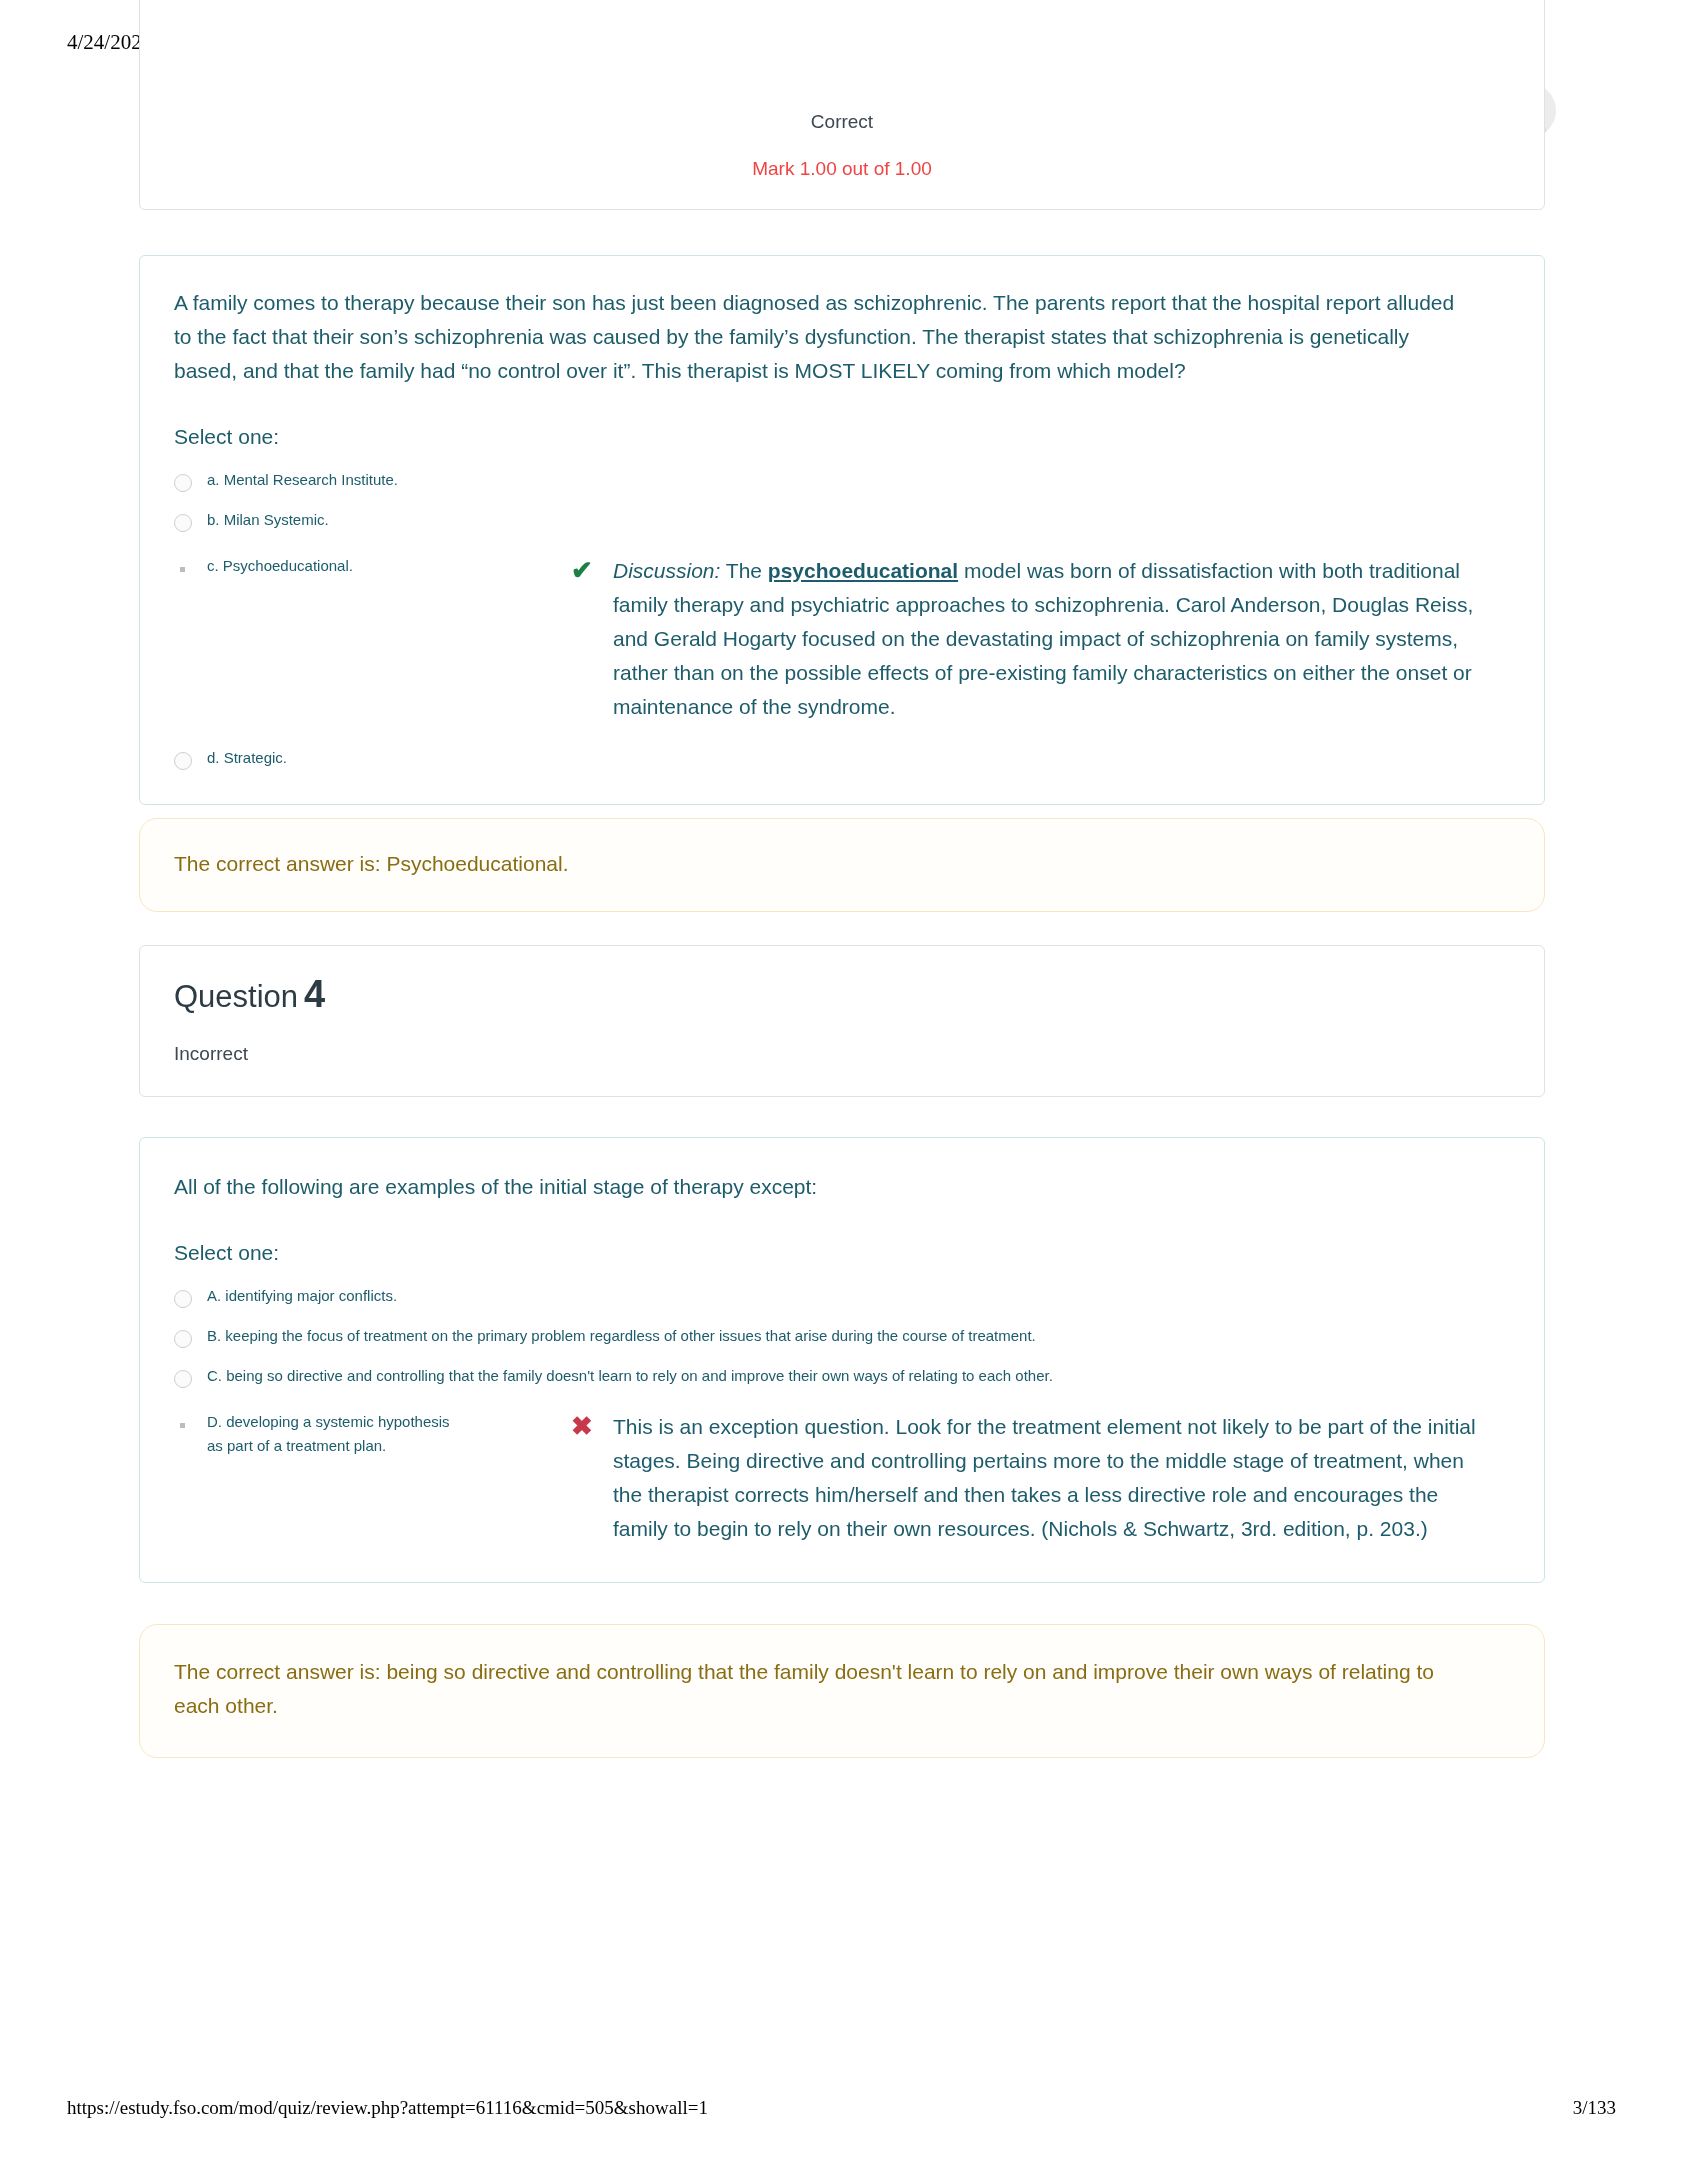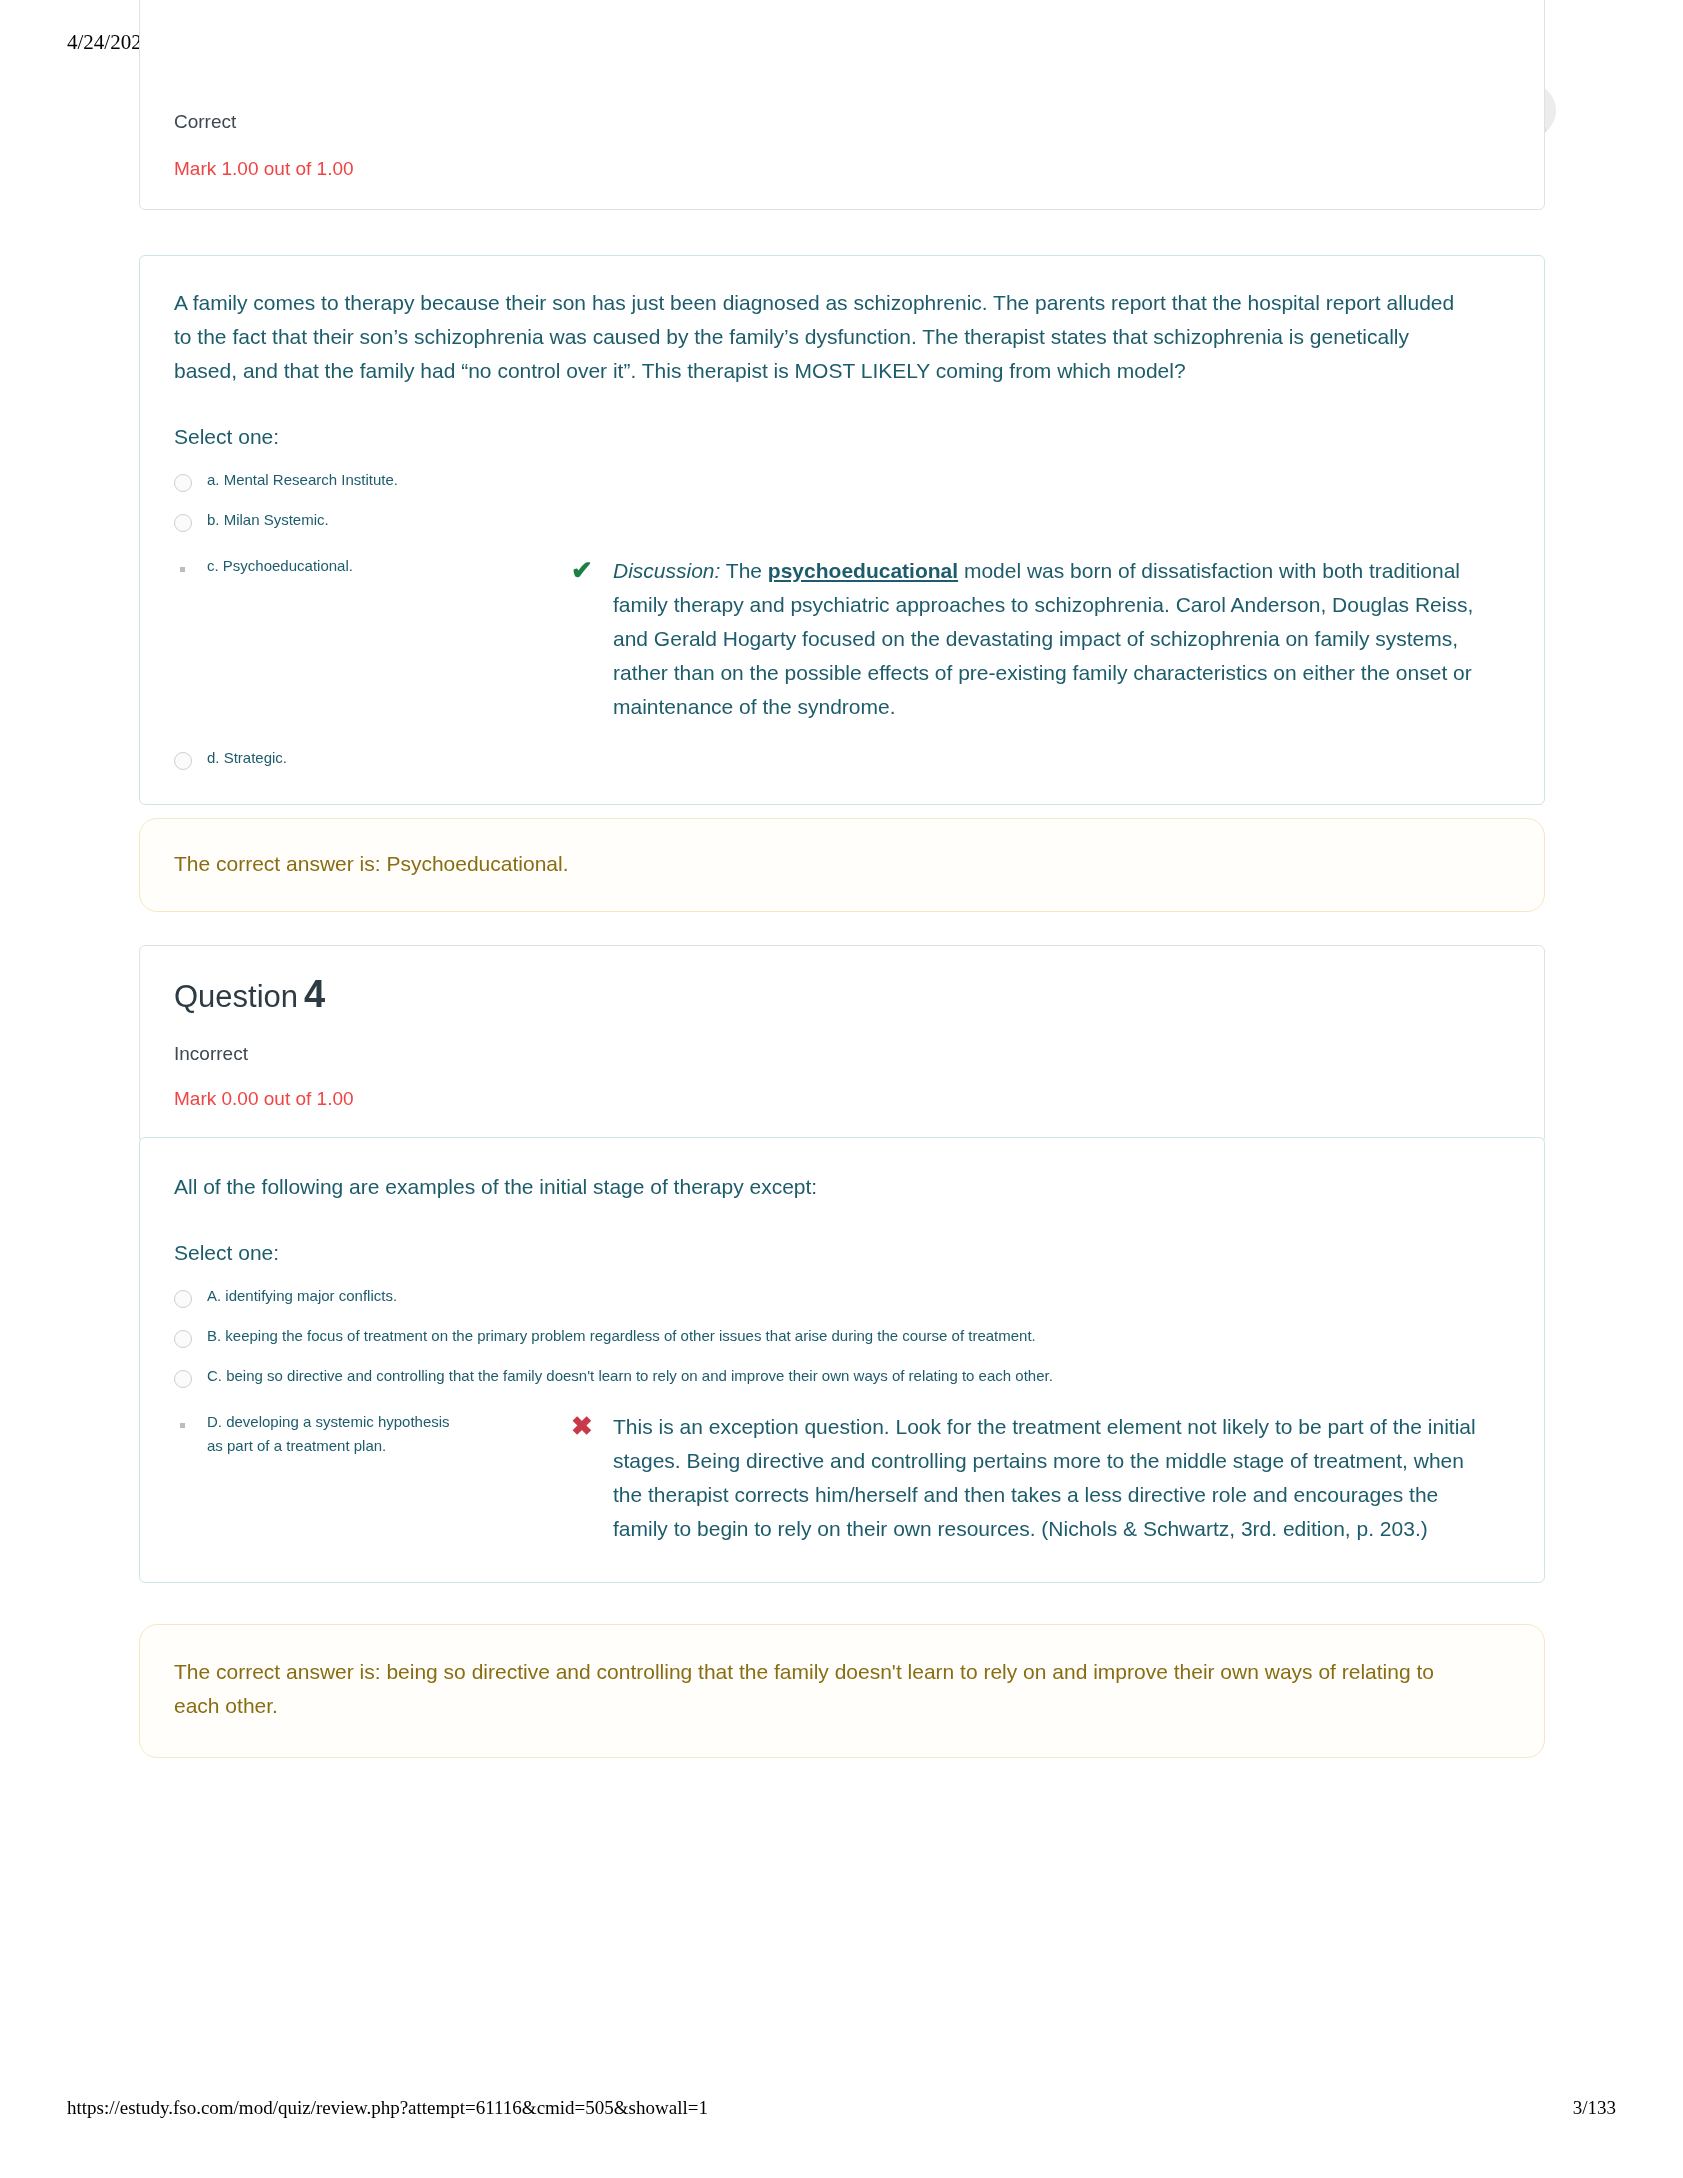--- a/index.html
+++ b/index.html
@@ -262,21 +262,21 @@
     <svg viewBox="0 0 24 24" width="26" height="26" fill="currentColor" aria-hidden="true">
       <path d="M12 2.5c-.8 0-1.4.6-1.4 1.4v.6C7.9 5.1 6 7.4 6 10.2v3.5l-1.7 2.5v1h15.4v-1L18 13.7v-3.5c0-2.8-1.9-5.1-4.6-5.7v-.6c0-.8-.6-1.4-1.4-1.4z"></path>
       <path d="M9.8 18.4c.2 1.2 1.1 2.1 2.2 2.1s2-.9 2.2-2.1H9.8z"></path>
     </svg>
   </span>
   <span class="ub-name">Kelly Christopherson</span>
   <span class="ub-avatar"></span>
 </div>
 
 <div class="qcard" style="top:-38px; left:139px; width:1406px; padding:0 0 26px 0; border-top-left-radius:0; border-top-right-radius:0;">
-  <div style="padding:0 34px;">
+  <div style="padding:0 34px;text-align:center;">
     <div class="q-state" style="margin-top:145px;">Correct</div>
     <div class="q-mark" style="margin-top:18px;">Mark 1.00 out of 1.00</div>
   </div>
 </div>
 
 <div class="qcard info" style="top:255px; padding:30px 34px 34px 34px;">
 
   <div class="q-text" style="max-width:1287px;">A family comes to therapy because their son has just been diagnosed as schizophrenic. The parents report that the hospital report alluded to the fact that their son’s schizophrenia was caused by the family’s dysfunction. The therapist states that schizophrenia is genetically based, and that the family had “no control over it”. This therapist is MOST LIKELY coming from which model?</div>
 
   <div class="q-selectone" style="margin-top:32px;">Select one:</div>
@@ -316,21 +316,20 @@
 
 <div class="qcard feedback" style="top:818px; padding:28px 34px 30px 34px;">
   <div class="fb-text">The correct answer is: Psychoeducational.</div>
 </div>
 
 <div class="qcard" style="top:945px; padding:26px 34px 28px 34px;">
   <div class="q-head-num">
     <span>Question</span><b>4</b>
   </div>
   <div class="q-state" style="margin-top:22px;">Incorrect</div>
-  <div class="q-mark" style="margin-top:17px;">Mark 0.00 out of 1.00</div>
 </div>
 
 <div class="qcard info" style="top:1137px; padding:32px 34px 36px 34px;">
 
   <div class="q-text">All of the following are examples of the initial stage of therapy except:</div>
 
   <div class="q-selectone" style="margin-top:32px;">Select one:</div>
 
   <div class="opt-row" style="margin-top:14px;">
     <div class="opt-left">

